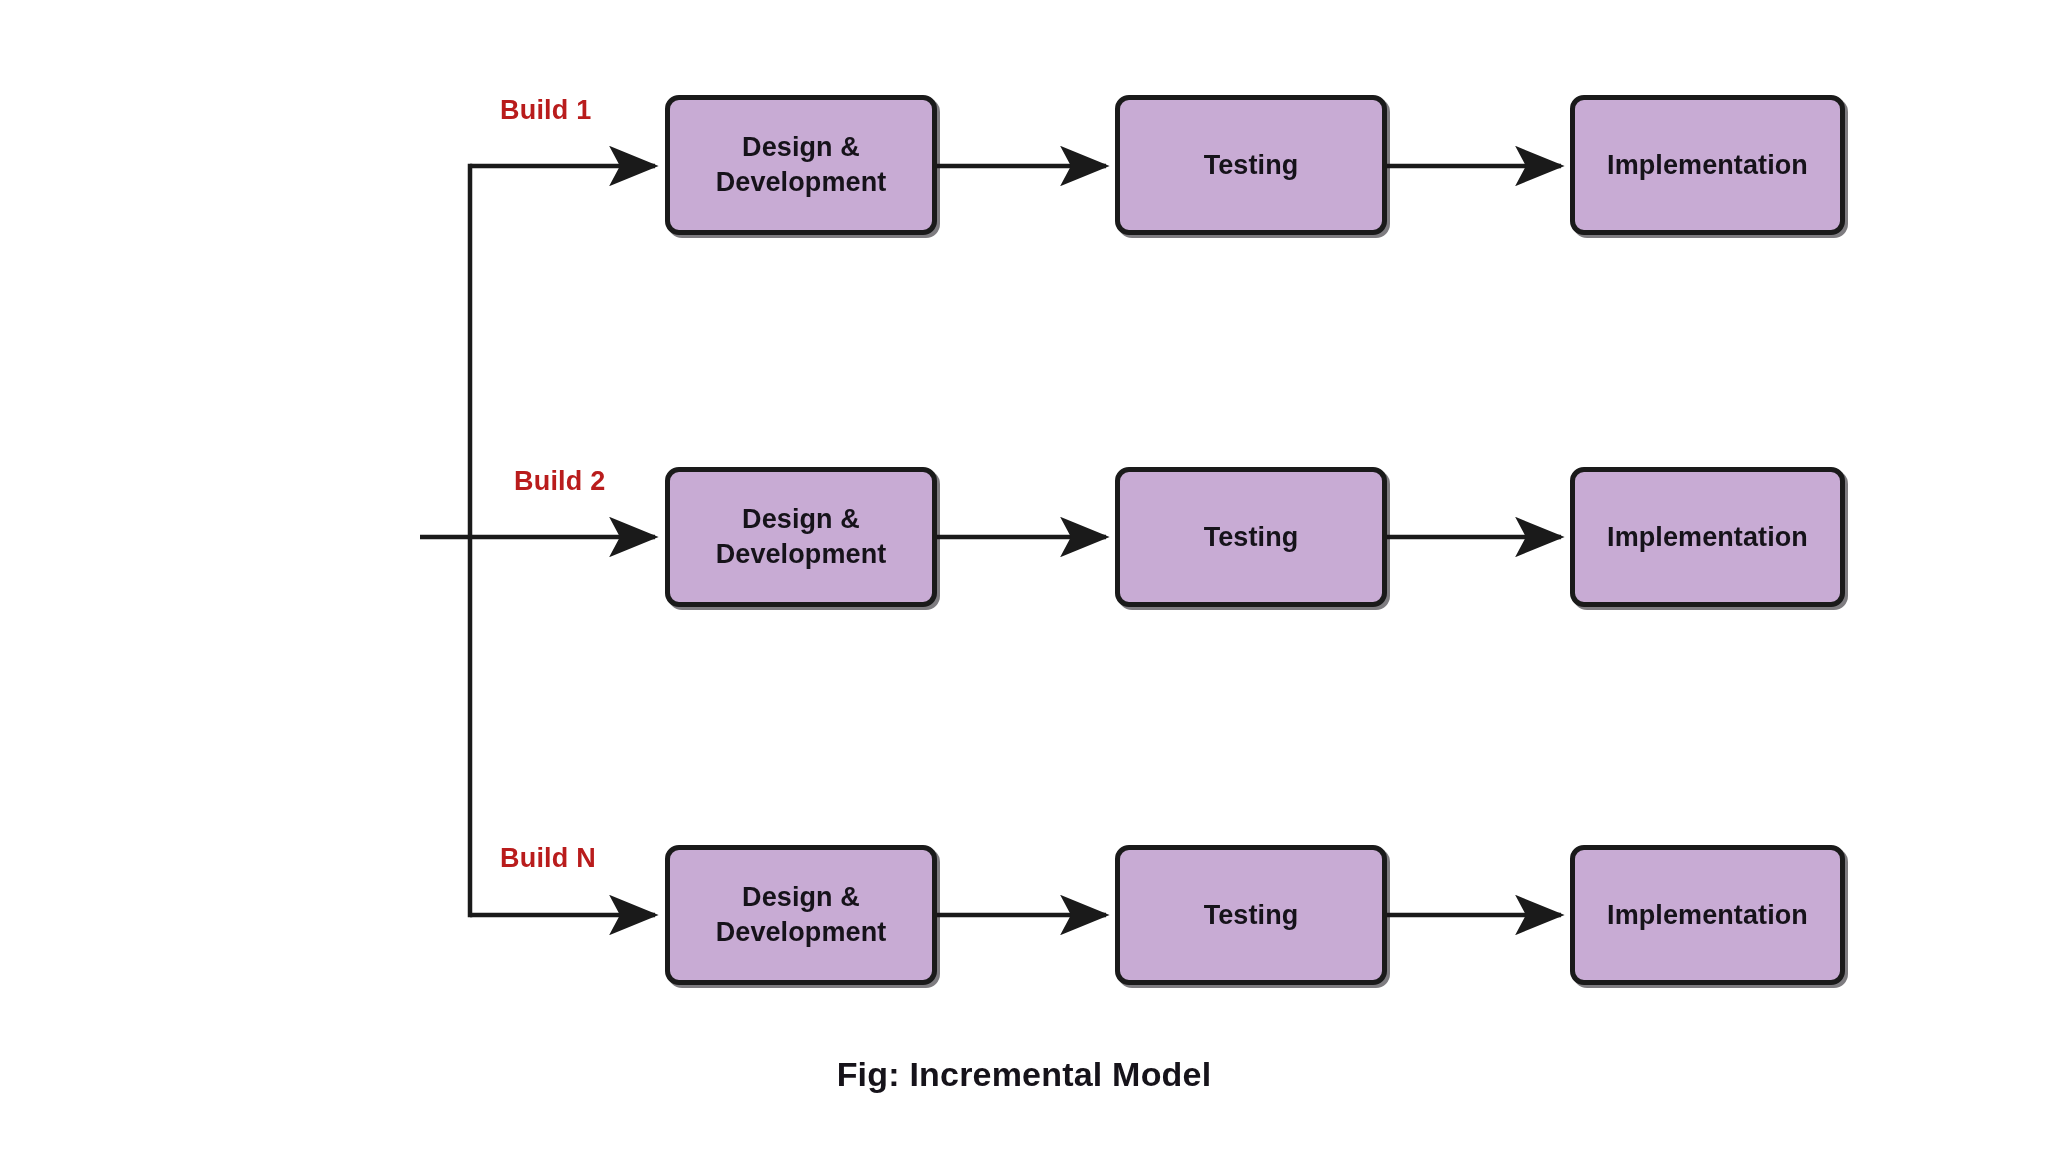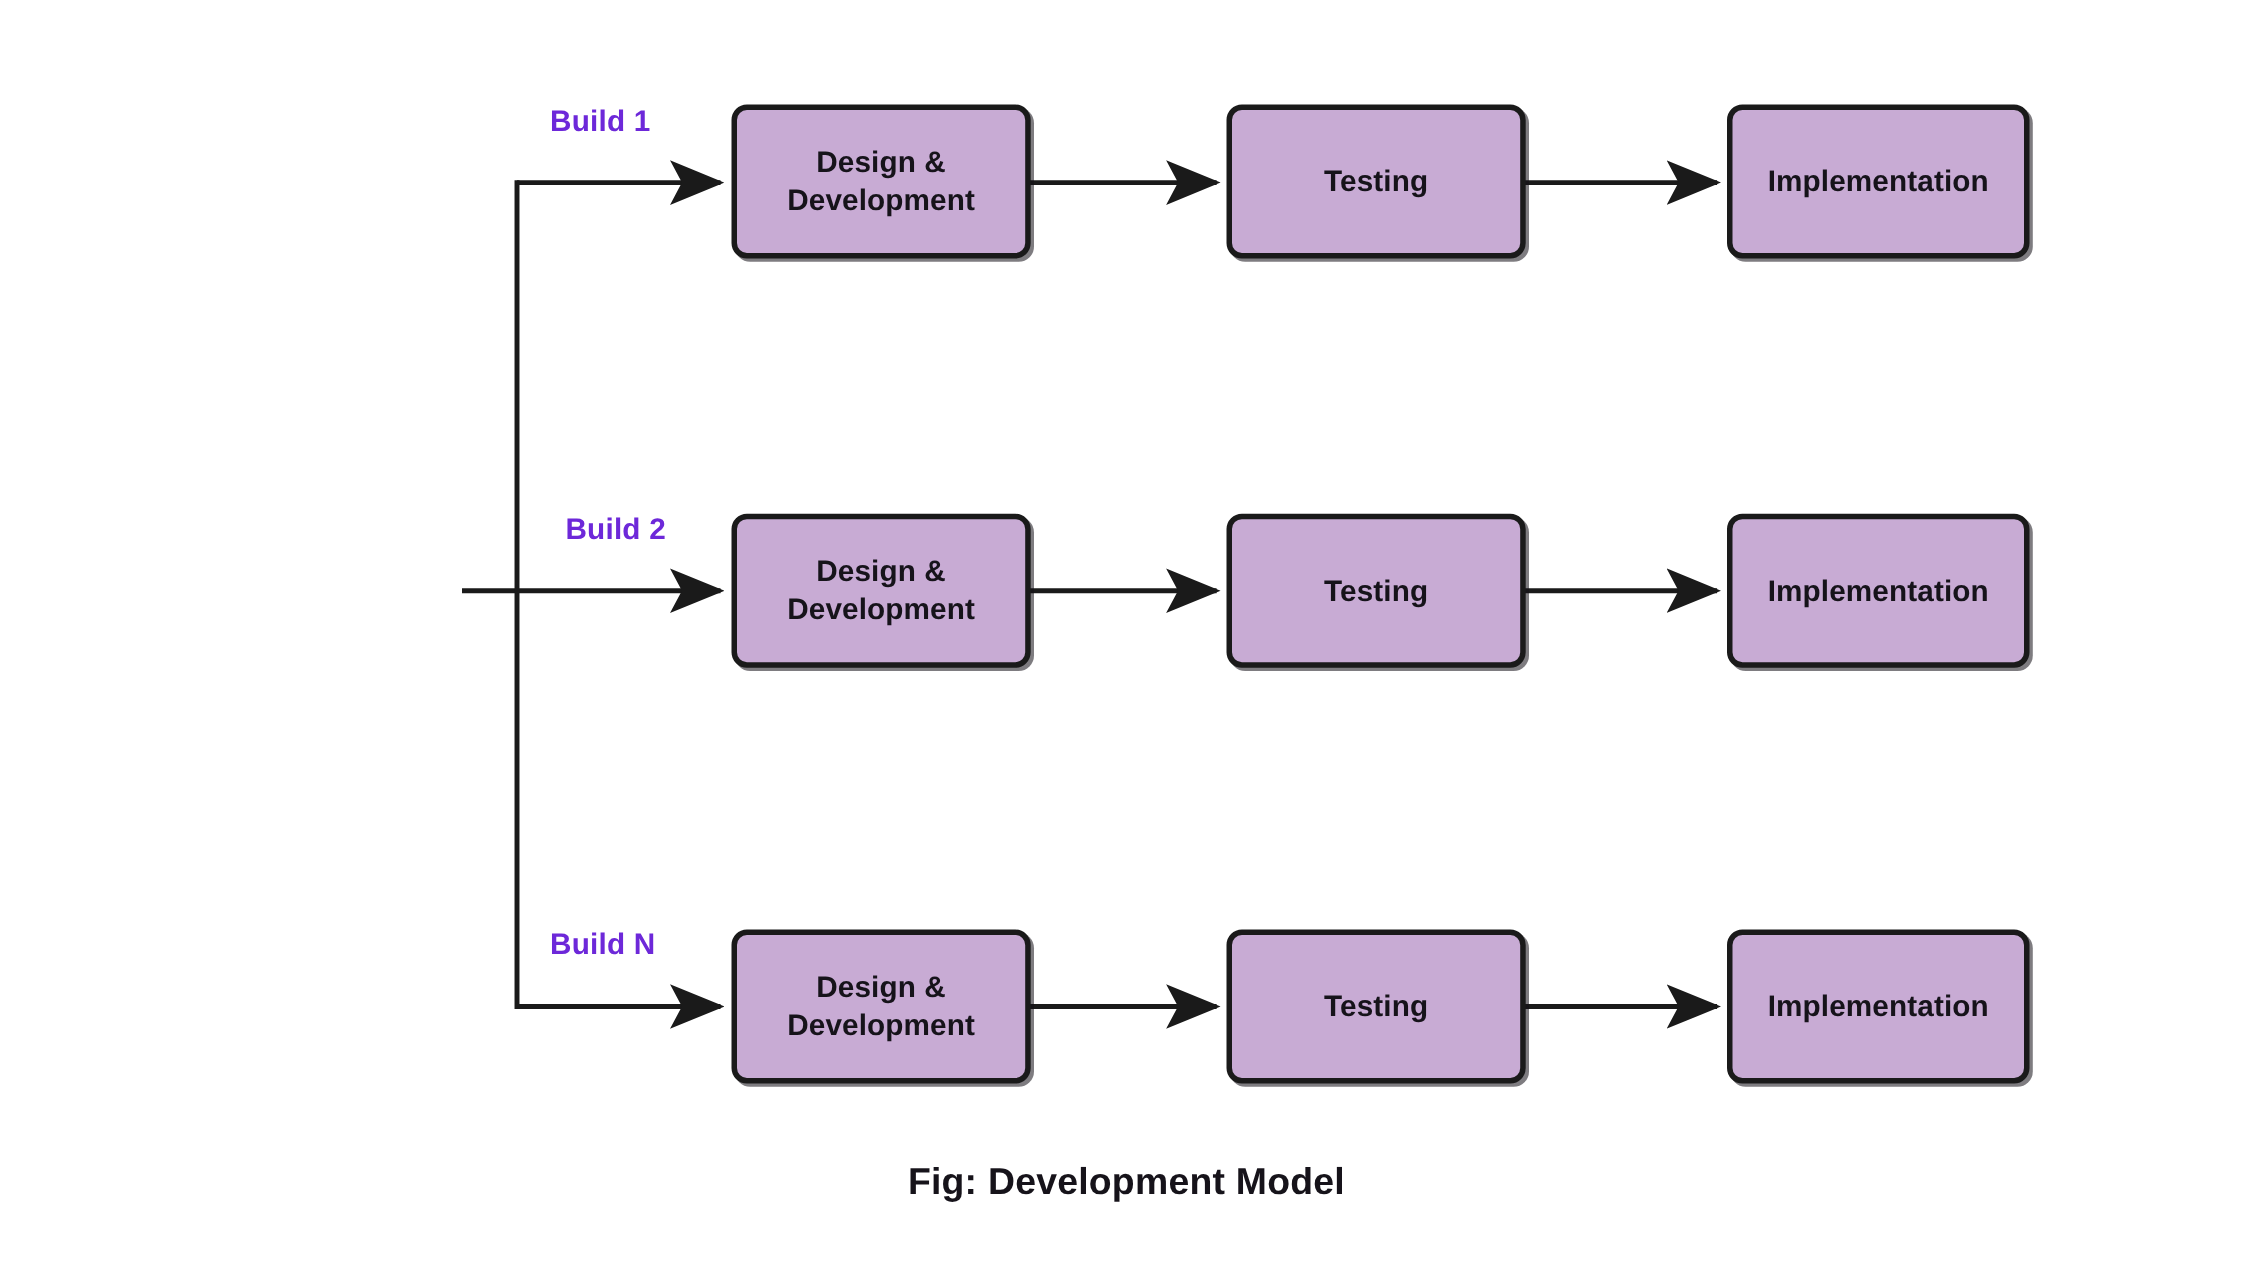--- a/index.html
+++ b/index.html
@@ -44,21 +44,21 @@
     box-shadow: 3px 3px 0 rgba(20,16,24,0.55);
     z-index: 2;
   }
   .node-label {
     display: block;
     white-space: pre-line;
     padding: 0 10px;
   }
   .branch-label {
     position: absolute;
-    color: #6d28d9;
+    color: #b91c1c;
     font-weight: bold;
     font-size: 27px;
     letter-spacing: 0.2px;
     white-space: nowrap;
     z-index: 3;
   }
   .caption {
     position: absolute;
     color: #16131a;
     font-weight: bold;
@@ -132,16 +132,16 @@
 Development</span>
   </div>
   <div class="node" style="left:1115px; top:845px; width:272px; height:140px;">
     <span class="node-label">Testing</span>
   </div>
   <div class="node" style="left:1570px; top:845px; width:275px; height:140px;">
     <span class="node-label">Implementation</span>
   </div>
 
   <div class="caption" style="left:0; top:1055px; width:2048px;">
-    <span>Fig: Development Model</span>
+    <span>Fig: Incremental Model</span>
   </div>
 
 </div>
 
 </body></html>

